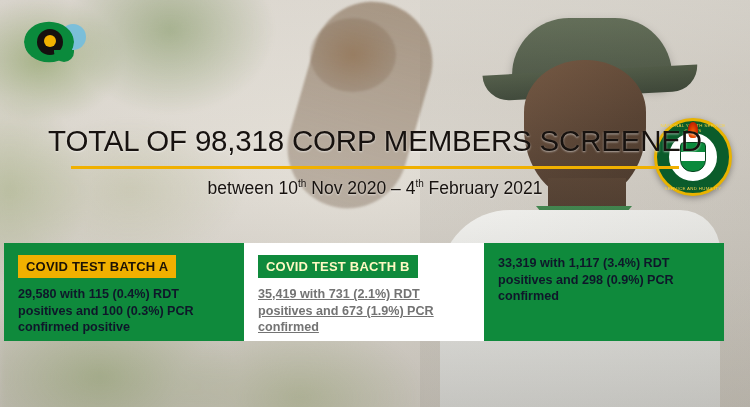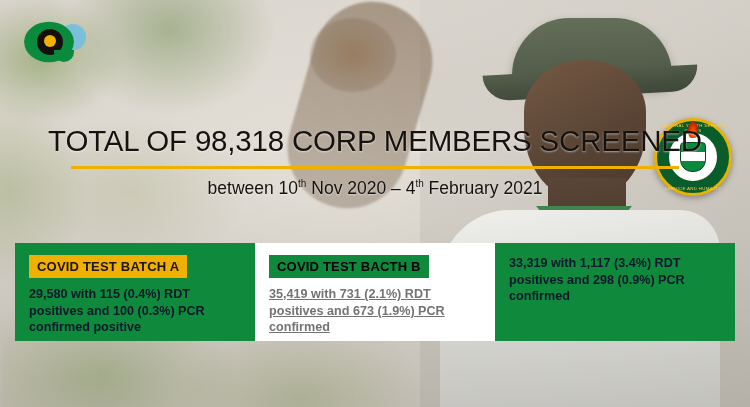--- a/index.html
+++ b/index.html
@@ -187,39 +187,39 @@
     font-size: 17.5px;
     font-weight: normal;
     color: #17120f;
     text-shadow: 0 1px 2px rgba(255,255,255,.55);
   }
   .subhead sup { font-size: 10px; vertical-align: super; }
 
   
   .cards {
     position: absolute; left: 0; top: 243px; width: 750px;
-    display: flex; justify-content: center;
+    display: flex; justify-content: flex-start;
     padding: 0 4px;
   }
   .card {
     width: 240px; height: 98px;
     padding: 12px 12px 10px 14px;
     position: relative;
   }
   .card-green { background: #0f8a3c; }
   .card-white { background: #ffffff; }
   .card-title {
     display: inline-block;
     font-size: 13px; font-weight: bold;
     letter-spacing: .2px;
     padding: 4px 8px 4px 8px;
     margin-bottom: 8px;
   }
   .title-on-green { background: #f0b000; color: #1c1205; }
-  .title-on-white { background: #0f8a3c; color: #000000; }
+  .title-on-white { background: #0f8a3c; color: #fef9c3; }
   .card-body {
     font-size: 12.6px; line-height: 1.32; font-weight: bold;
   }
   .body-on-green { color: #0f172a; }
   .body-on-white { color: #737373; text-decoration: underline; }
 
   
   .source-bar {
     position: absolute; left: 0; bottom: 0; width: 750px; height: 34px;
     background: #ffffff;

